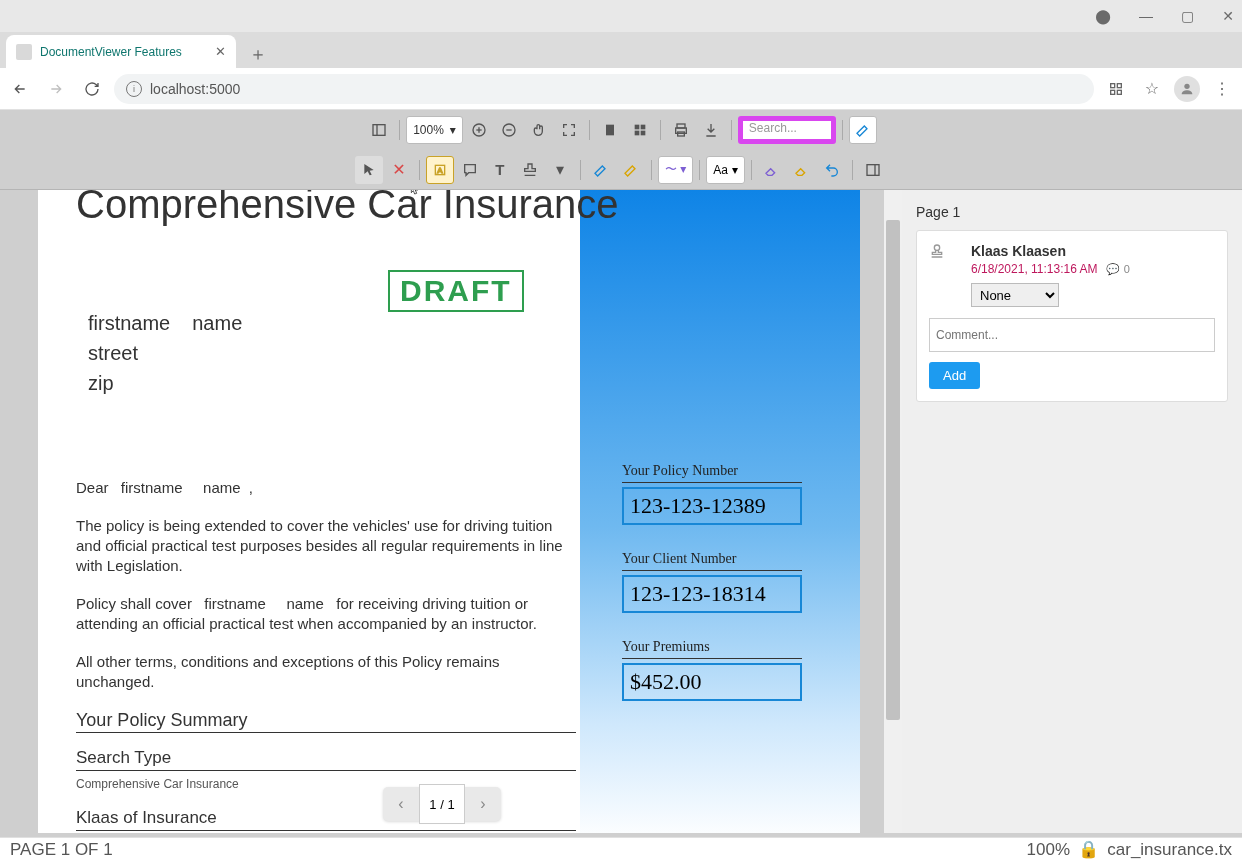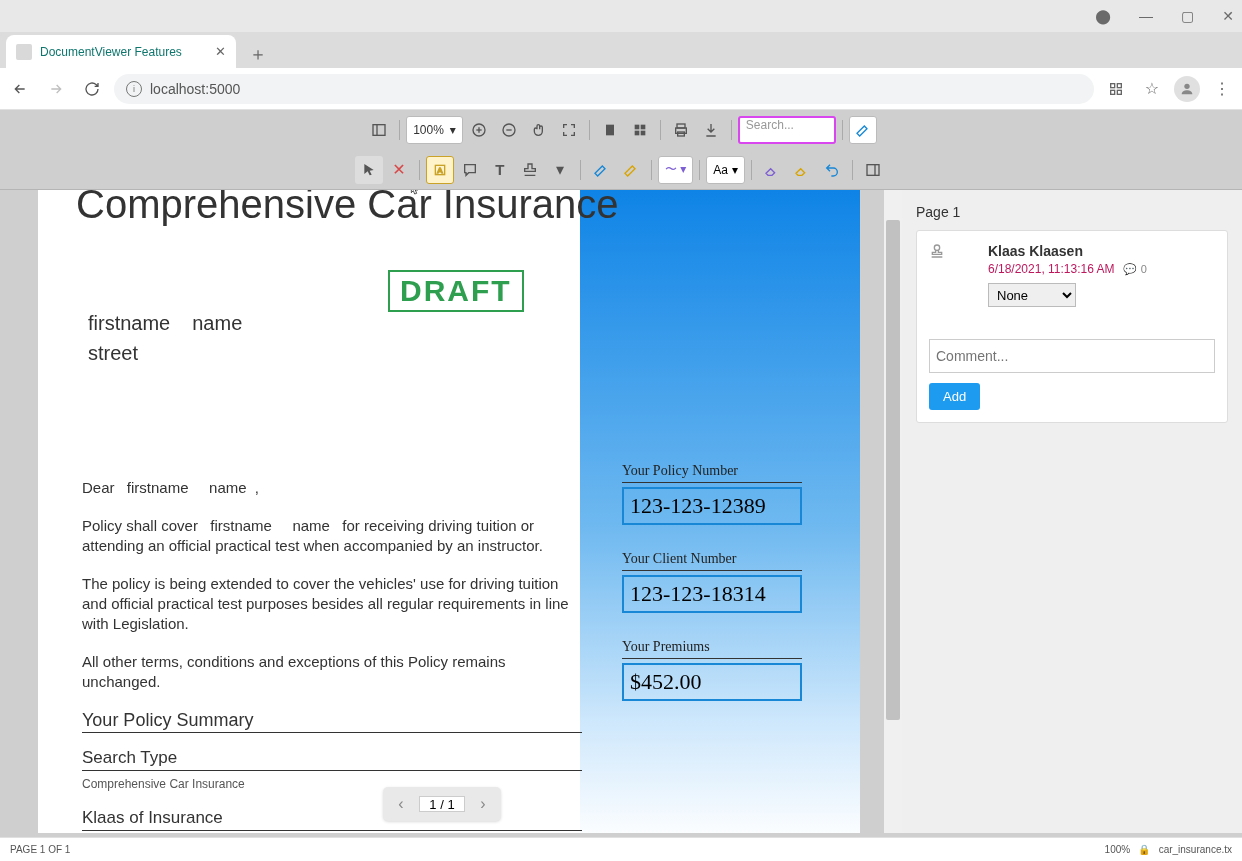--- a/index.html
+++ b/index.html
@@ -19,60 +19,60 @@
 .omni .info{width:16px;height:16px;border:1px solid #777;border-radius:50%;display:flex;align-items:center;justify-content:center;font-size:9px;color:#777}
 .rbox{width:28px;height:28px;display:flex;align-items:center;justify-content:center;color:#666}
 .avatar{width:26px;height:26px;background:#e0e0e0;border-radius:50%;display:flex;align-items:center;justify-content:center}
 
 .viewer{position:relative;height:751px;background:#cfcfcf}
 .toolbar{height:40px;background:#cfcfcf;display:flex;align-items:center;justify-content:center;gap:2px}
 .tbtn{width:28px;height:28px;display:flex;align-items:center;justify-content:center;color:#555;border-radius:3px}
 .tbtn.bord{border:1px solid #bbb;background:#fff}
 .zoom{height:28px;border:1px solid #bbb;background:#fff;border-radius:3px;display:flex;align-items:center;padding:0 6px;font-size:12px;color:#333;gap:6px}
 .sep{width:1px;height:20px;background:#aaa;margin:0 4px}
-.sinput{height:28px;border:2px solid #d946ef;background:#fff;border-radius:3px;width:98px;padding:0 6px;font-size:12px;color:#999}
+.sinput{height:28px;border:5px solid #d946ef;background:#fff;border-radius:3px;width:98px;padding:0 6px;font-size:12px;color:#999}
 .toolbar2{height:40px;background:#cfcfcf;display:flex;align-items:center;justify-content:center;gap:2px;border-bottom:1px solid #b5b5b5}
 .t2btn{width:28px;height:28px;display:flex;align-items:center;justify-content:center;color:#555;border-radius:3px}
 .t2btn.sel{border:1px solid #c9a227;background:#fff3cc}
 .t2dd{height:28px;border:1px solid #bbb;background:#fff;border-radius:3px;display:flex;align-items:center;padding:0 6px;font-size:12px;gap:4px}
 
 .workspace{position:absolute;top:80px;left:0;right:0;bottom:28px;display:flex}
 .docarea{flex:1;position:relative;background:#cfcfcf;overflow:hidden}
 .page{position:absolute;left:38px;top:-12px;width:822px;height:700px;background:#fff}
 .gradient{position:absolute;right:0;top:0;width:280px;height:700px;background:linear-gradient(to bottom,#0b82e6,#6fb9f0 50%,#cfe8fc 78%,#fff 95%)}
 .doc-title{position:absolute;left:38px;top:4px;font-size:40px;font-family:"Segoe UI Light","Segoe UI",sans-serif;color:#333;font-weight:300;letter-spacing:0px}
 .draft{position:absolute;left:350px;top:92px;border:2px solid #2e9e4f;color:#2e9e4f;font-size:30px;font-weight:bold;letter-spacing:2px;padding:2px 10px;font-family:Arial}
 .fields{position:absolute;left:50px;top:130px;font-size:20px;font-family:"Segoe UI Light","Segoe UI";color:#333;line-height:30px;font-weight:300}
 .fields .row{display:flex;gap:22px}
-.bodytxt{position:absolute;left:44px;top:300px;width:500px;font-size:15px;color:#333;font-family:"Segoe UI Light","Segoe UI";line-height:20px}
+.bodytxt{position:absolute;left:38px;top:300px;width:500px;font-size:15px;color:#333;font-family:"Segoe UI Light","Segoe UI";line-height:20px}
 .bodytxt p{margin-bottom:18px}
 .bodytxt .fn{margin:0 4px;border-bottom:1px dashed transparent}
 .section-h{border-bottom:1px solid #333;font-size:17px;padding-bottom:2px;margin-bottom:3px}
 .section-h.top{margin-top:6px;font-size:18px}
 .small{font-size:12px;color:#555}
 .rightcol{position:absolute;left:584px;top:285px;width:180px}
 .rlabel{font-size:14px;color:#222;border-bottom:1px solid #333;padding-bottom:3px;margin-bottom:4px;font-family:"Segoe UI Light"}
 .rbox2{border:2px solid #1787d6;padding:4px 6px;font-size:22px;font-family:"Segoe UI Light";margin-bottom:26px;letter-spacing:0}
 .pager{position:absolute;left:50%;bottom:12px;transform:translateX(-50%);background:#e9e9e9;border-radius:5px;height:34px;display:flex;align-items:center;box-shadow:0 1px 3px rgba(0,0,0,.15)}
 .pager .pbtn{width:36px;height:34px;display:flex;align-items:center;justify-content:center;color:#888}
-.pager .pg{width:46px;height:16px;border:1px solid #ccc;background:#fff;text-align:center;font-size:13px;display:flex;align-items:center;justify-content:center}
+.pager .pg{width:46px;height:40px;border:1px solid #ccc;background:#fff;text-align:center;font-size:13px;display:flex;align-items:center;justify-content:center}
 .vscroll{width:18px;background:#f0f0f0;position:relative}
 .vscroll .thumb{position:absolute;top:30px;left:2px;right:2px;height:500px;background:#c1c1c1;border-radius:2px}
 .sidebar{width:340px;background:#efefef;padding:14px}
 .sidebar h3{font-size:14px;font-weight:normal;color:#333;margin-bottom:10px}
 .annot{background:#fff;border:1px solid #ddd;border-radius:3px;padding:12px}
-.annot-head{display:flex;gap:27px;margin-bottom:8px}
+.annot-head{display:flex;gap:10px;margin-bottom:8px}
 .stamp-ico{width:32px;height:32px;color:#888}
 .ah-txt .nm{font-weight:bold;font-size:14px;color:#333}
 .ah-txt .dt{font-size:12px;color:#be185d}
 .ah-txt .cm{font-size:11px;color:#888;margin-left:4px}
 .selbox{border:1px solid #bbb;height:24px;font-size:13px;padding:0 4px;margin-top:6px;width:88px}
-.cbox{width:100%;border:1px solid #ccc;height:34px;font-size:14px;color:#aaa;padding:4px 6px;margin-top:24px}
+.cbox{width:100%;border:1px solid #ccc;height:34px;font-size:12px;color:#aaa;padding:4px 6px;margin-top:3px}
 .addbtn{background:#1d9bf0;color:#fff;border:none;border-radius:3px;padding:6px 14px;font-size:13px;margin-top:10px}
-.statusbar{position:absolute;bottom:0;left:0;right:0;height:24px;background:#fff;border-top:1px solid #e0e0e0;display:flex;align-items:center;padding:0 10px;font-size:10px;color:#555}
+.statusbar{position:absolute;bottom:0;left:0;right:0;height:24px;background:#fff;border-top:1px solid #e0e0e0;display:flex;align-items:center;padding:0 10px;font-size:17px;color:#555}
 .statusbar .fill{flex:1}
 svg{width:16px;height:16px}
 </style>
 </head>
 <body>
 
 <div class="titlebar">
   <span>⬤</span>
   <span>—</span>
   <span>▢</span>
@@ -270,25 +270,26 @@
       <div class="page">
         <div class="gradient"></div>
         <div class="doc-title">Comprehensive Car Insurance</div>
         <div class="draft">DRAFT</div>
         <div class="fields">
           <div class="row">
               <span>firstname</span>
               <span>name</span>
             </div>
           <div>street</div>
+          <div>zip</div>
         </div>
         <div class="bodytxt">
           <p><span>Dear</span>&nbsp;&nbsp;<span class="fn">firstname</span>&nbsp;&nbsp;&nbsp;<span class="fn">name</span>&nbsp;<span>,</span></p>
+          <p>The policy is being extended to cover the vehicles' use for driving tuition and official practical test purposes besides all regular requirements in line with Legislation.</p>
           <p><span>Policy shall cover</span>&nbsp;&nbsp;<span class="fn">firstname</span>&nbsp;&nbsp;&nbsp;<span class="fn">name</span>&nbsp;&nbsp;<span>for receiving driving tuition or attending an official practical test when accompanied by an instructor.</span></p>
-          <p>The policy is being extended to cover the vehicles' use for driving tuition and official practical test purposes besides all regular requirements in line with Legislation.</p>
           <p>All other terms, conditions and exceptions of this Policy remains unchanged.</p>
           <div class="section-h top">Your Policy Summary</div>
           <div style="height:12px"></div>
           <div class="section-h">Search Type</div>
           <div class="small">Comprehensive Car Insurance</div>
           <div style="height:14px"></div>
           <div class="section-h">Klaas of Insurance</div>
 
         </div>
         <div class="rightcol">

